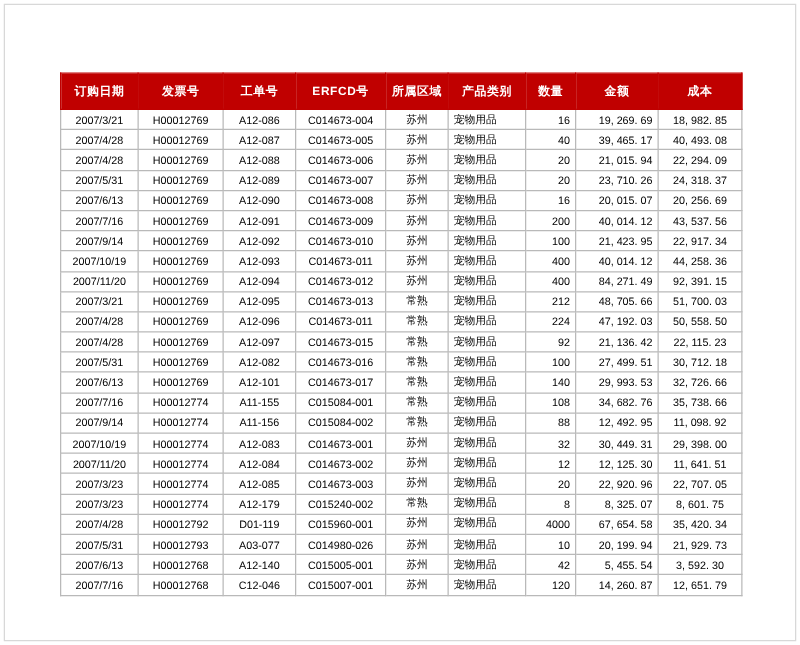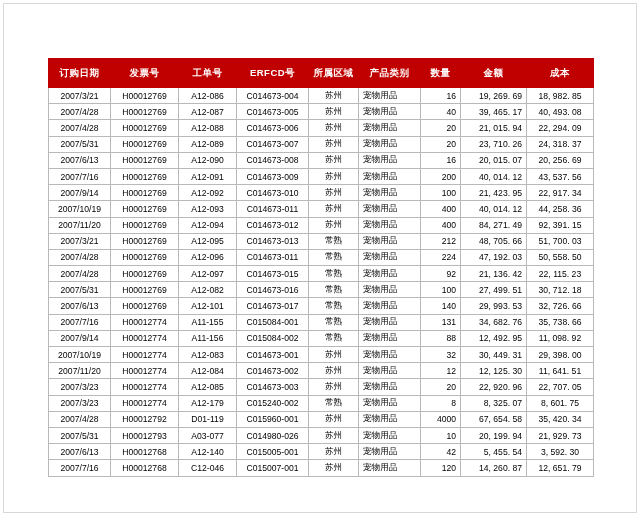--- a/index.html
+++ b/index.html
@@ -269,21 +269,21 @@
             <td class="c-amount">29, 993. 53</td>
             <td class="c-cost">32, 726. 66</td>
           </tr>
           <tr>
             <td class="c-date">2007/7/16</td>
             <td class="c-invoice">H00012774</td>
             <td class="c-work">A11-155</td>
             <td class="c-erfcd">C015084-001</td>
             <td class="c-region">常熟</td>
             <td class="c-cat">宠物用品</td>
-            <td class="c-qty">131</td>
+            <td class="c-qty">108</td>
             <td class="c-amount">34, 682. 76</td>
             <td class="c-cost">35, 738. 66</td>
           </tr>
           <tr>
             <td class="c-date">2007/9/14</td>
             <td class="c-invoice">H00012774</td>
             <td class="c-work">A11-156</td>
             <td class="c-erfcd">C015084-002</td>
             <td class="c-region">常熟</td>
             <td class="c-cat">宠物用品</td>

